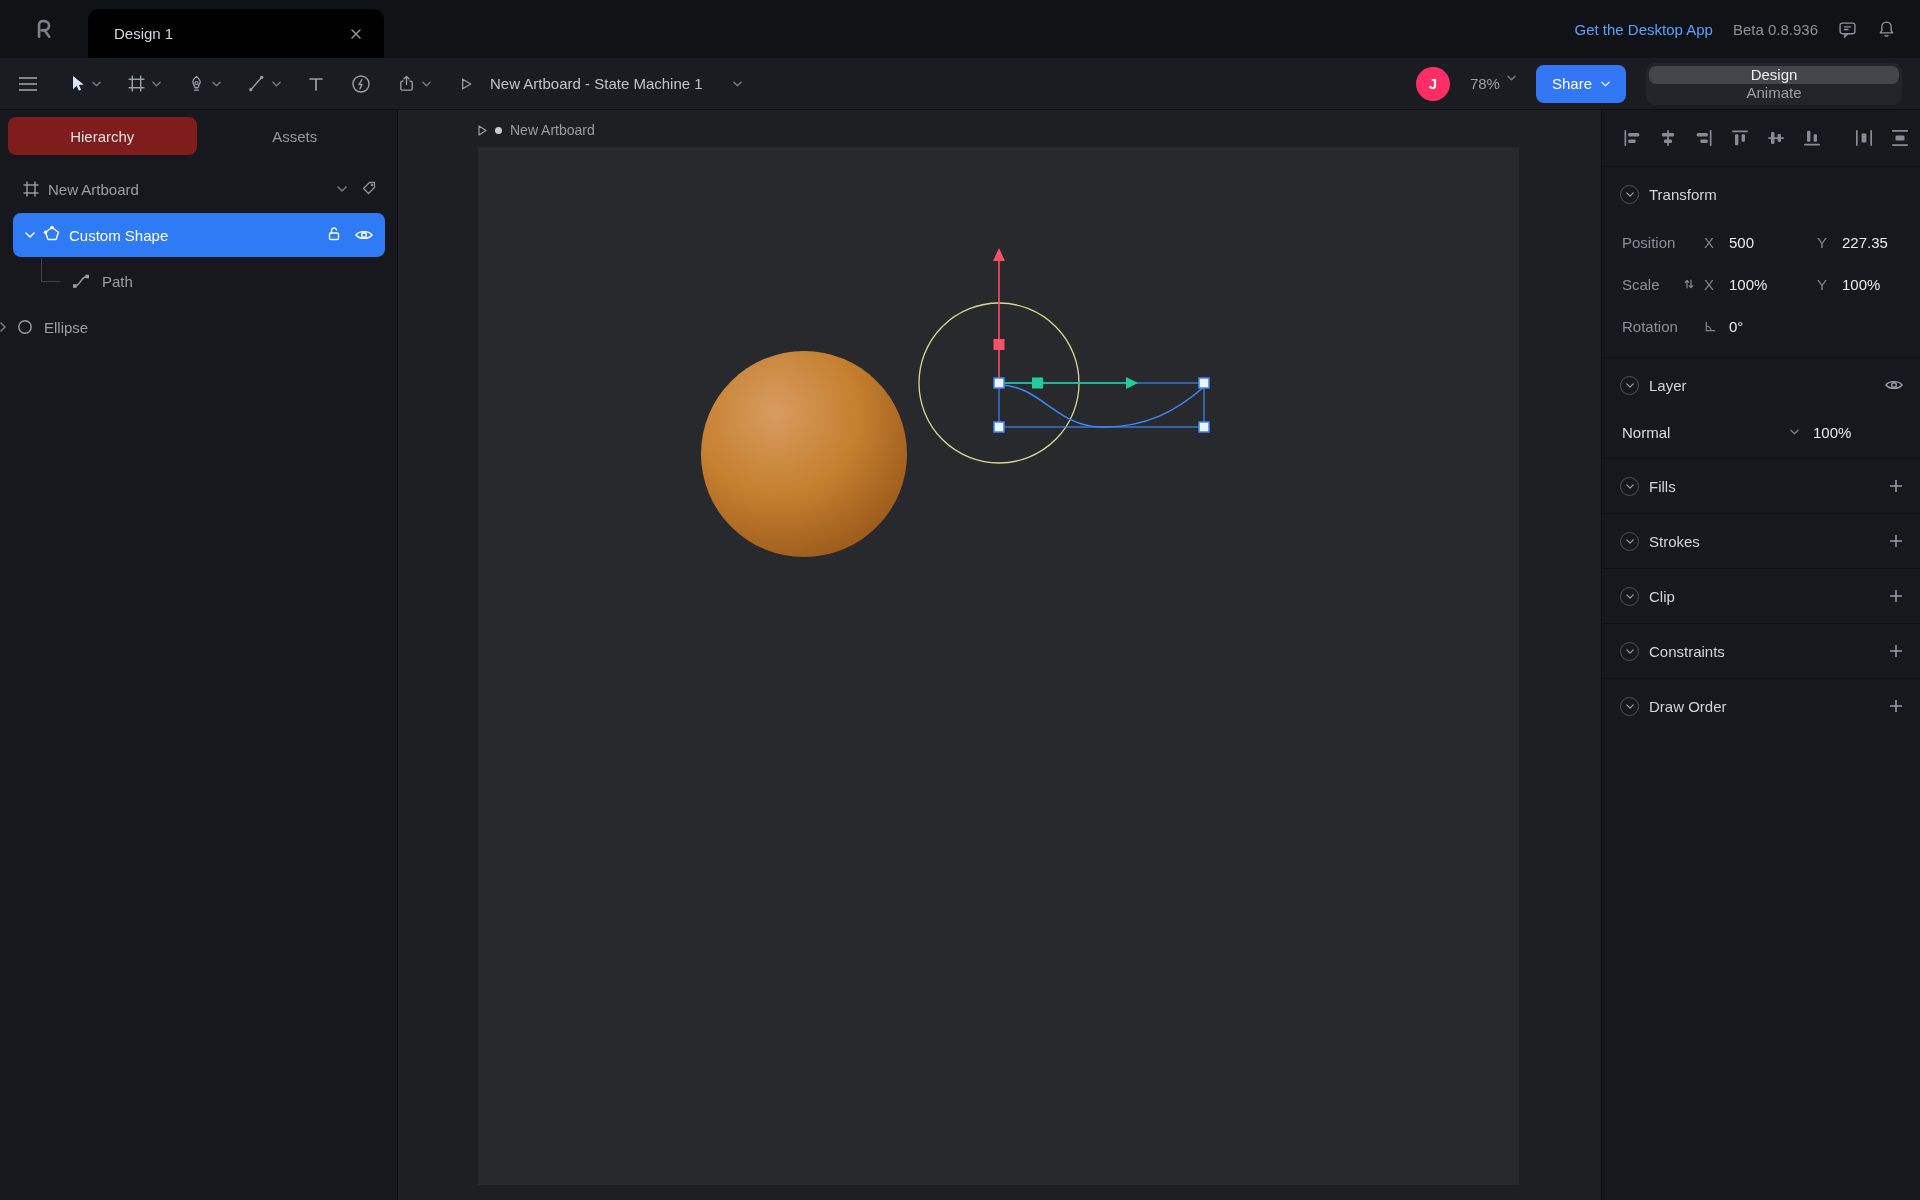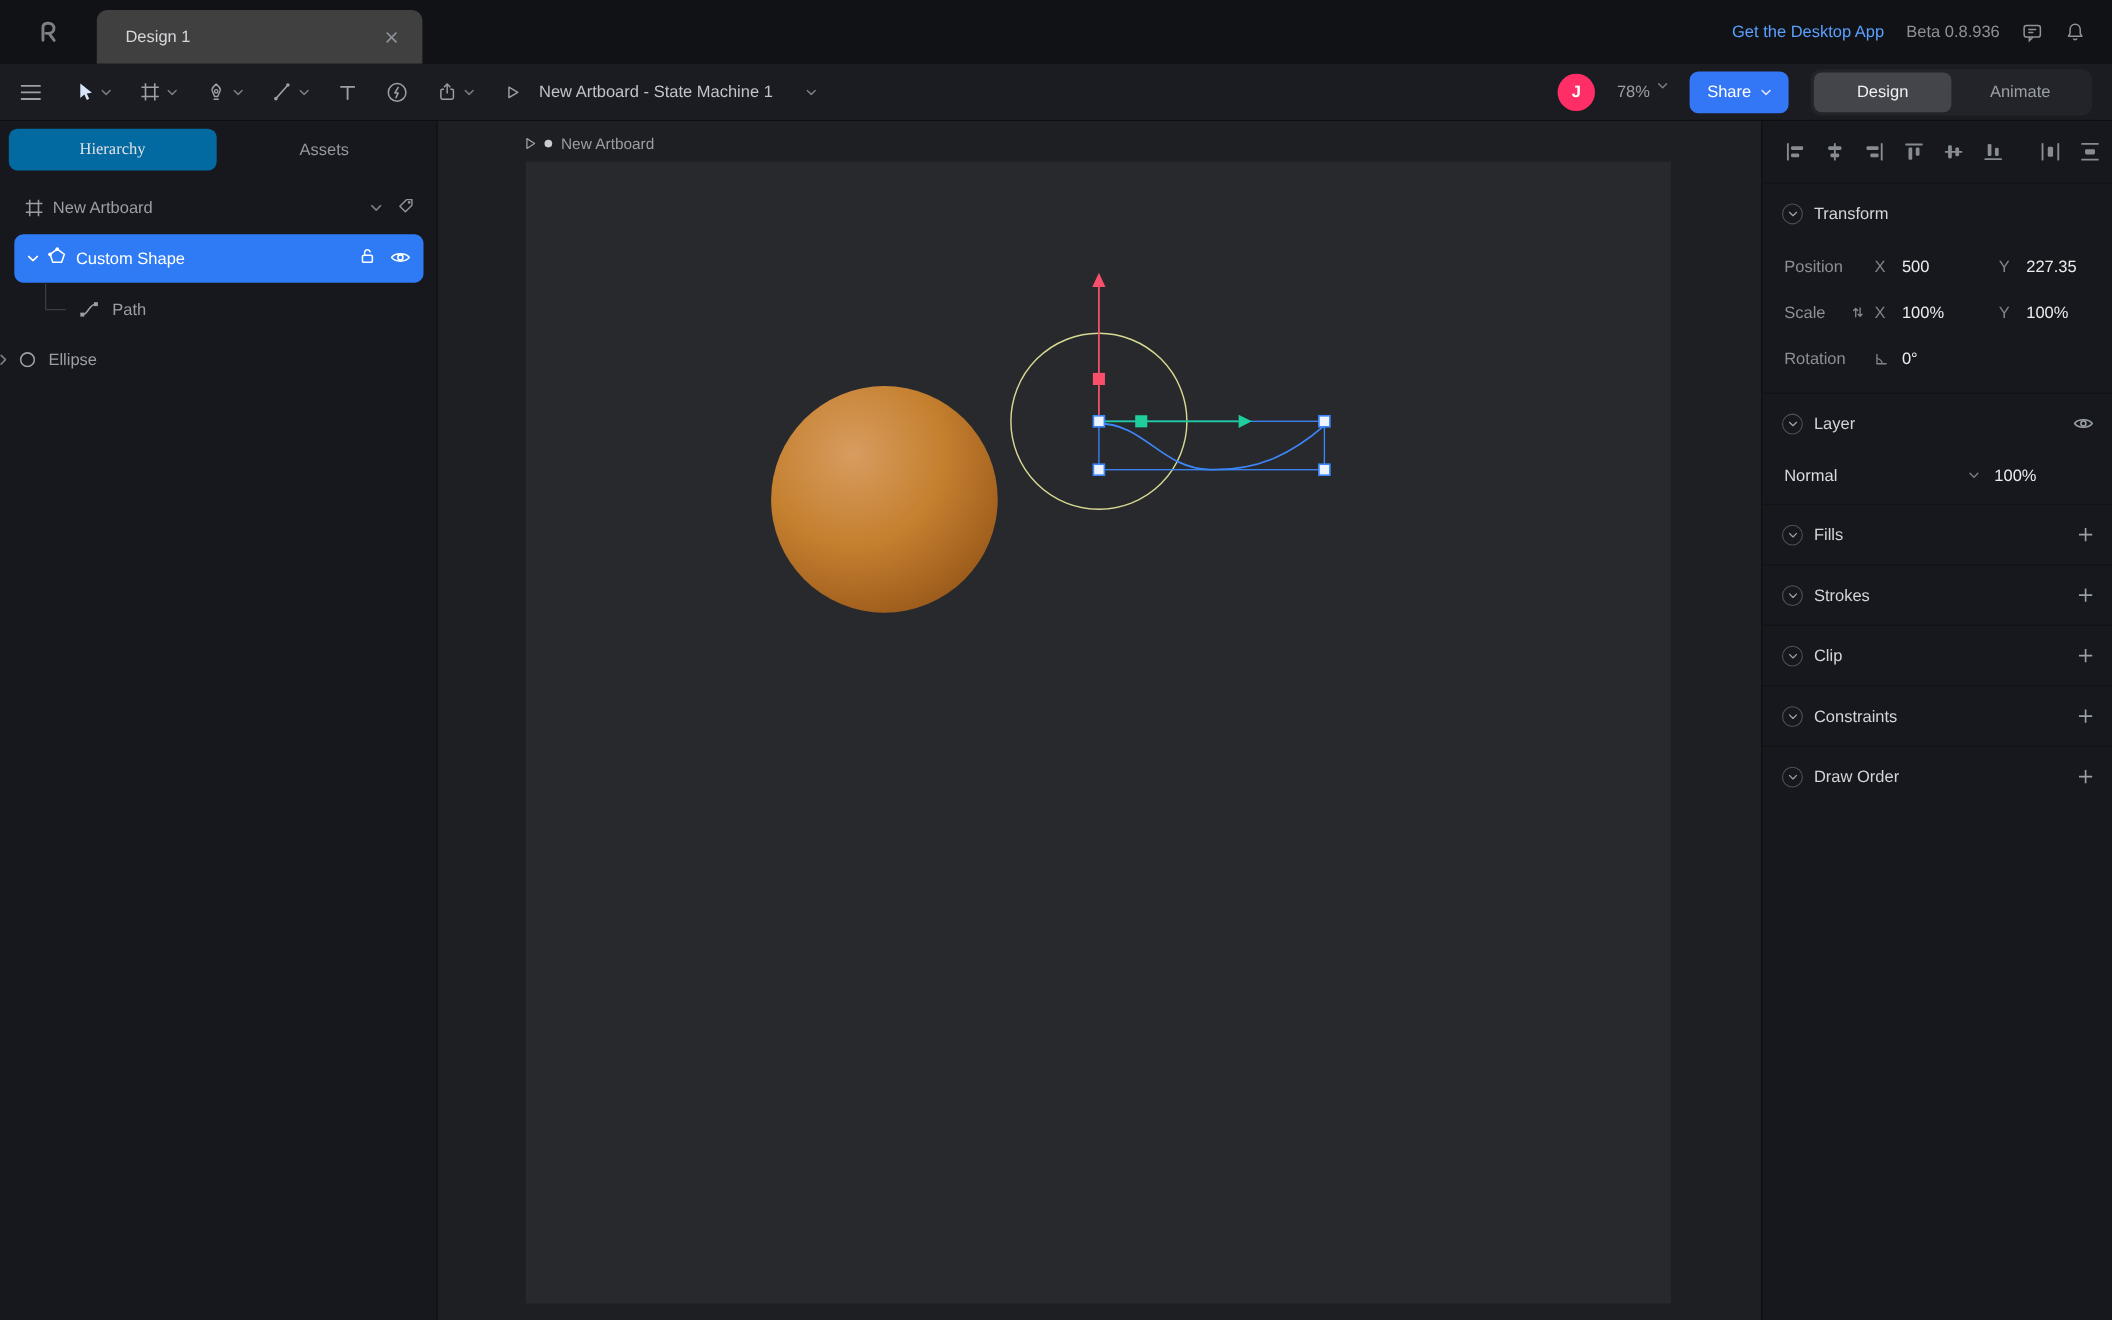--- a/index.html
+++ b/index.html
@@ -9,53 +9,53 @@
     font-family:"Liberation Sans", sans-serif;
     color:#c9cbd0; font-size:15px;
     -webkit-font-smoothing:antialiased;
   }
   .app { width:1920px; height:1200px; display:flex; flex-direction:column; }
 
   
   .topbar { height:58px; background:#111216; display:flex; align-items:stretch; flex:none; }
   .logo { width:88px; display:flex; align-items:center; justify-content:center; color:#7c8087; }
   .doc-tab {
-    width:296px; margin-top:9px; background:#404040; border-radius:10px 10px 0 0;
+    width:296px; margin-top:9px; background:#000000; border-radius:10px 10px 0 0;
     display:flex; align-items:center; padding:0 16px 0 26px;
   }
   .doc-tab-title { flex:1; color:#d5d7da; font-size:15px; }
   .tab-close { color:#8f939a; display:flex; align-items:center; justify-content:center; width:24px; height:24px; border-radius:5px; cursor:pointer; }
   .topbar-right { margin-left:auto; display:flex; align-items:center; gap:20px; padding-right:24px; }
   .desktop-link { color:#5ba0ff; text-decoration:none; cursor:pointer; }
   .beta { color:#8d9197; }
   .top-icon { color:#8f939a; display:flex; align-items:center; }
 
   
   .toolbar { height:52px; background:#1b1c21; border-bottom:1px solid #0d0e11; display:flex; align-items:center; padding:0 18px; flex:none; }
   .tool { display:flex; align-items:center; gap:6px; color:#9aa0a6; margin-right:26px; cursor:pointer; }
   .tool.first { margin-right:30px; }
   .chev { color:#787d84; display:flex; }
   .sm-name { color:#c2c4c9; margin:0 24px 0 10px; white-space:nowrap; }
   .toolbar-right { margin-left:auto; display:flex; align-items:center; gap:20px; }
   .avatar { width:34px; height:34px; border-radius:50%; background:#ff2e66; color:#fff; font-weight:bold; display:flex; align-items:center; justify-content:center; font-size:15px; }
   .zoom { display:flex; align-items:flex-start; gap:7px; color:#9ba0a6; cursor:pointer; }
   .share-btn { height:38px; background:#3477f6; border:none; border-radius:8px; color:#fff; font-size:15px; font-family:inherit; display:flex; align-items:center; gap:9px; padding:0 16px; cursor:pointer; }
   .share-btn .chev { color:#dbe7ff; }
-  .mode-toggle { width:256px; height:42px; background:#232429; border-radius:9px; display:flex; padding:3px; }
+  .mode-toggle { width:256px; height:42px; background:#232429; border-radius:9px; display:flex; padding:3px;flex-direction:column; }
   .mode-btn { flex:1; border:none; background:transparent; border-radius:7px; color:#9ba0a6; font-size:15px; font-family:inherit; cursor:pointer; }
   .mode-btn.active { background:#44454b; color:#eef0f2; }
 
   
   .main { flex:1; display:flex; min-height:0; }
 
   
   .sidebar { width:398px; flex:none; background:#17181d; border-right:1px solid #0d0e11; display:flex; flex-direction:column; }
   .sidebar-tabs { height:52px; display:flex; align-items:center; padding:6px 8px; gap:4px; flex:none; }
   .side-tab { flex:1; height:38px; display:flex; align-items:center; justify-content:center; border-radius:8px; color:#94989e; cursor:pointer; }
-  .side-tab.active { background:#0369a1; color:#dfe1e4;font-family:Liberation Serif, serif; }
+  .side-tab.active { background:#7f1d1d; color:#dfe1e4; }
   .tree { padding-top:4px; }
   .tree-row { height:46px; display:flex; align-items:center; color:#9b9ea4; position:relative; cursor:pointer; }
   .tree-row .glyph { display:flex; align-items:center; color:#9b9ea4; }
   .row-artboard { padding-left:22px; gap:8px; }
   .row-right { position:absolute; right:20px; display:flex; align-items:center; gap:14px; color:#8f939a; }
   .row-selected {
     height:44px; margin:1px 12px 1px 13px; background:#2e7bf5; border-radius:8px;
     display:flex; align-items:center; padding:0 12px; color:#fff; gap:8px;
   }
   .row-selected .glyph, .row-selected .chev { color:#fff; }

